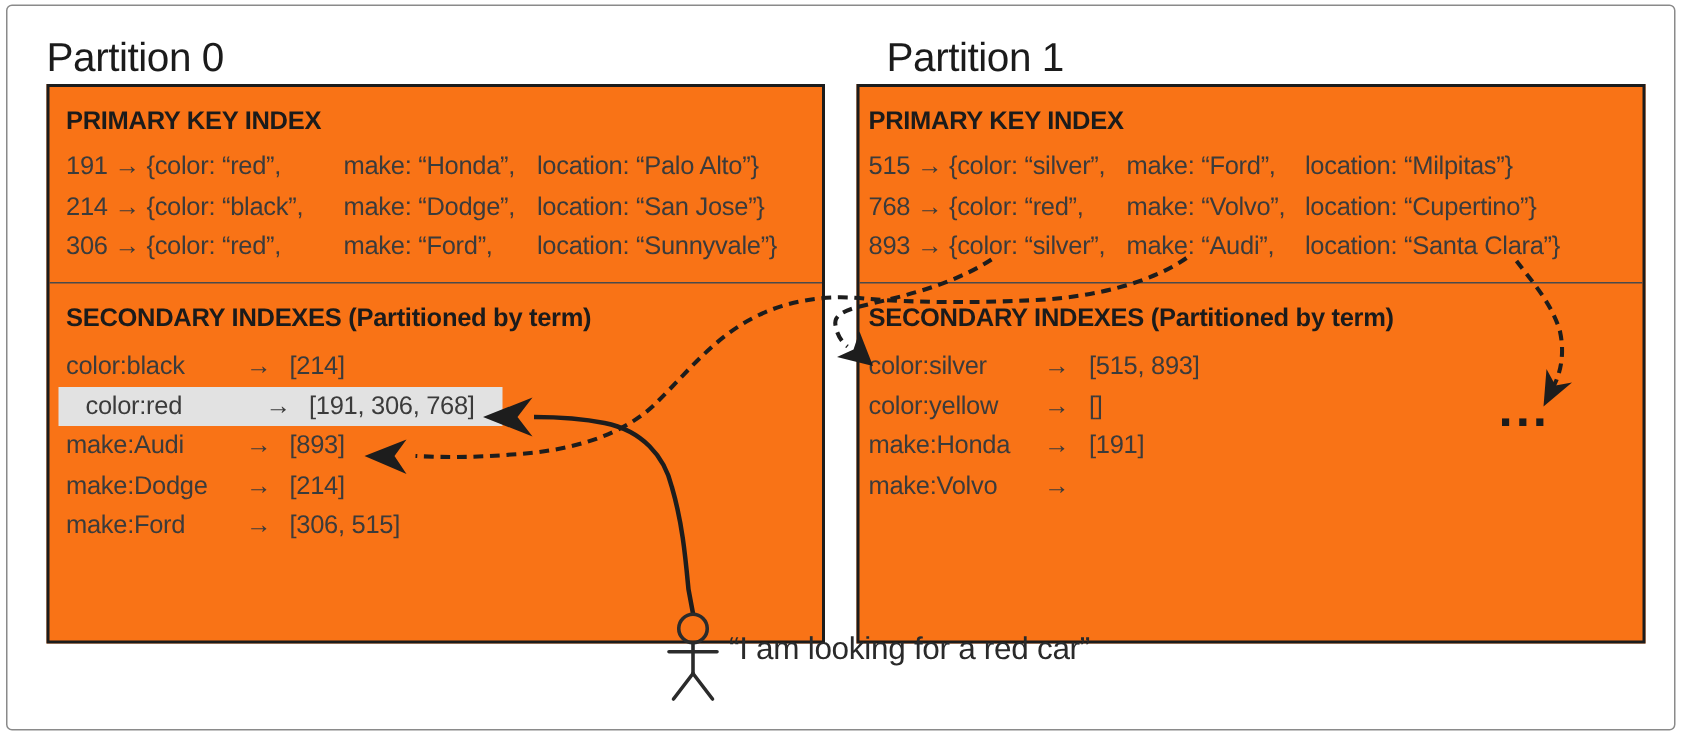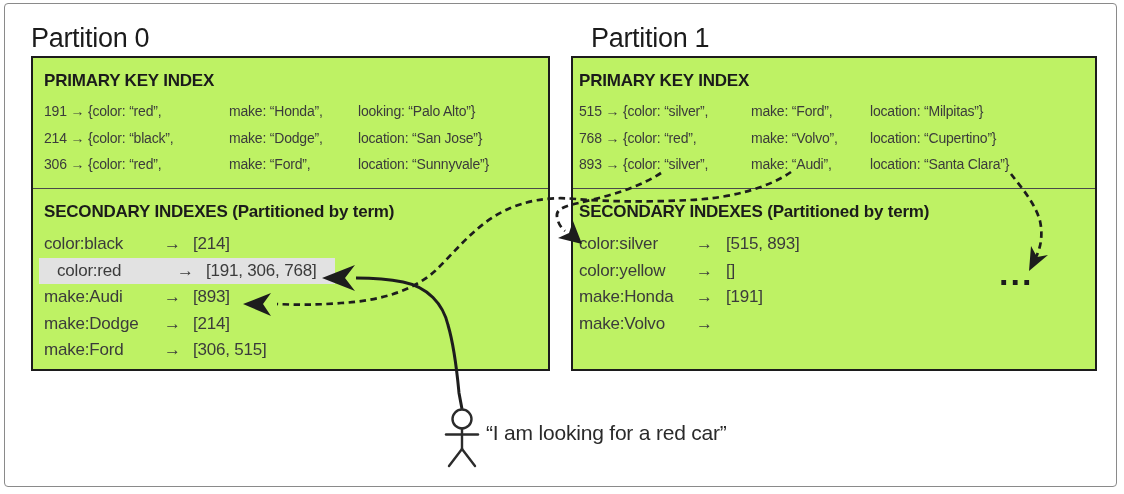--- a/index.html
+++ b/index.html
@@ -11,39 +11,39 @@
   .frame{
     position:absolute;left:4px;top:3px;width:1111px;height:482px;
     border:1.6px solid #8a8a8a;border-radius:4px;
   }
   .part-label{
     position:absolute;top:23px;font-size:27px;color:#1b1b1b;letter-spacing:-0.3px;
   }
   .part-label.p0{left:31px;}
   .part-label.p1{left:572px;margin-left:19px;}
   .pbox{
-    position:absolute;top:56px;height:315px;border:2.6px solid #1c1c1c;
-    background:#bef264;box-sizing:border-box;
+    position:absolute;top:56px;height:373px;border:2.6px solid #1c1c1c;
+    background:#f97316;box-sizing:border-box;
   }
   .pbox.p0{left:31px;width:519px;}
   .pbox.p1{left:571px;width:526px;}
   .sec{box-sizing:border-box;}
   .sec.primary{height:131px;border-bottom:1.6px solid #4a4a4a;}
   .pbox.p0 .sec{padding-left:11px;}
   .pbox.p1 .sec{padding-left:6px;}
   .sec-header{
     font-size:17px;font-weight:bold;color:#1b1b1b;margin:0;letter-spacing:-0.2px;
   }
   .sec.primary .sec-header{padding-top:13px;}
   .sec.secondary .sec-header{padding-top:13px;}
   .rows{margin-top:7px;}
   .sec.secondary .rows{margin-top:9px;}
   .prow{
     display:grid;white-space:nowrap;
-    font-size:14px;line-height:26.5px;color:#3b3b3b;letter-spacing:-0.2px;
+    font-size:17px;line-height:26.5px;color:#3b3b3b;letter-spacing:-0.2px;
   }
   .pbox.p0 .prow{grid-template-columns:185px 129px 1fr;}
   .pbox.p1 .prow{grid-template-columns:172px 119px 1fr;}
   .srow{
     display:grid;white-space:nowrap;
     font-size:17px;line-height:26.5px;color:#3b3b3b;letter-spacing:-0.2px;
   }
   .pbox.p0 .srow{grid-template-columns:120px 29px 1fr;}
   .pbox.p1 .srow{grid-template-columns:117px 30px 1fr;}
   .srow.hl{
@@ -71,21 +71,21 @@
 <div class="part-label p0">Partition 0</div>
 <div class="part-label p1">Partition 1</div>
 
 <div class="pbox p0">
   <div class="sec primary">
     <div class="sec-header">PRIMARY KEY INDEX</div>
     <div class="rows">
       <div class="prow">
         <span>191 → {color: “red”,</span>
         <span>make: “Honda”,</span>
-        <span>looking: “Palo Alto”}</span>
+        <span>location: “Palo Alto”}</span>
       </div>
       <div class="prow">
         <span>214 → {color: “black”,</span>
         <span>make: “Dodge”,</span>
         <span>location: “San Jose”}</span>
       </div>
       <div class="prow">
         <span>306 → {color: “red”,</span>
         <span>make: “Ford”,</span>
         <span>location: “Sunnyvale”}</span>

